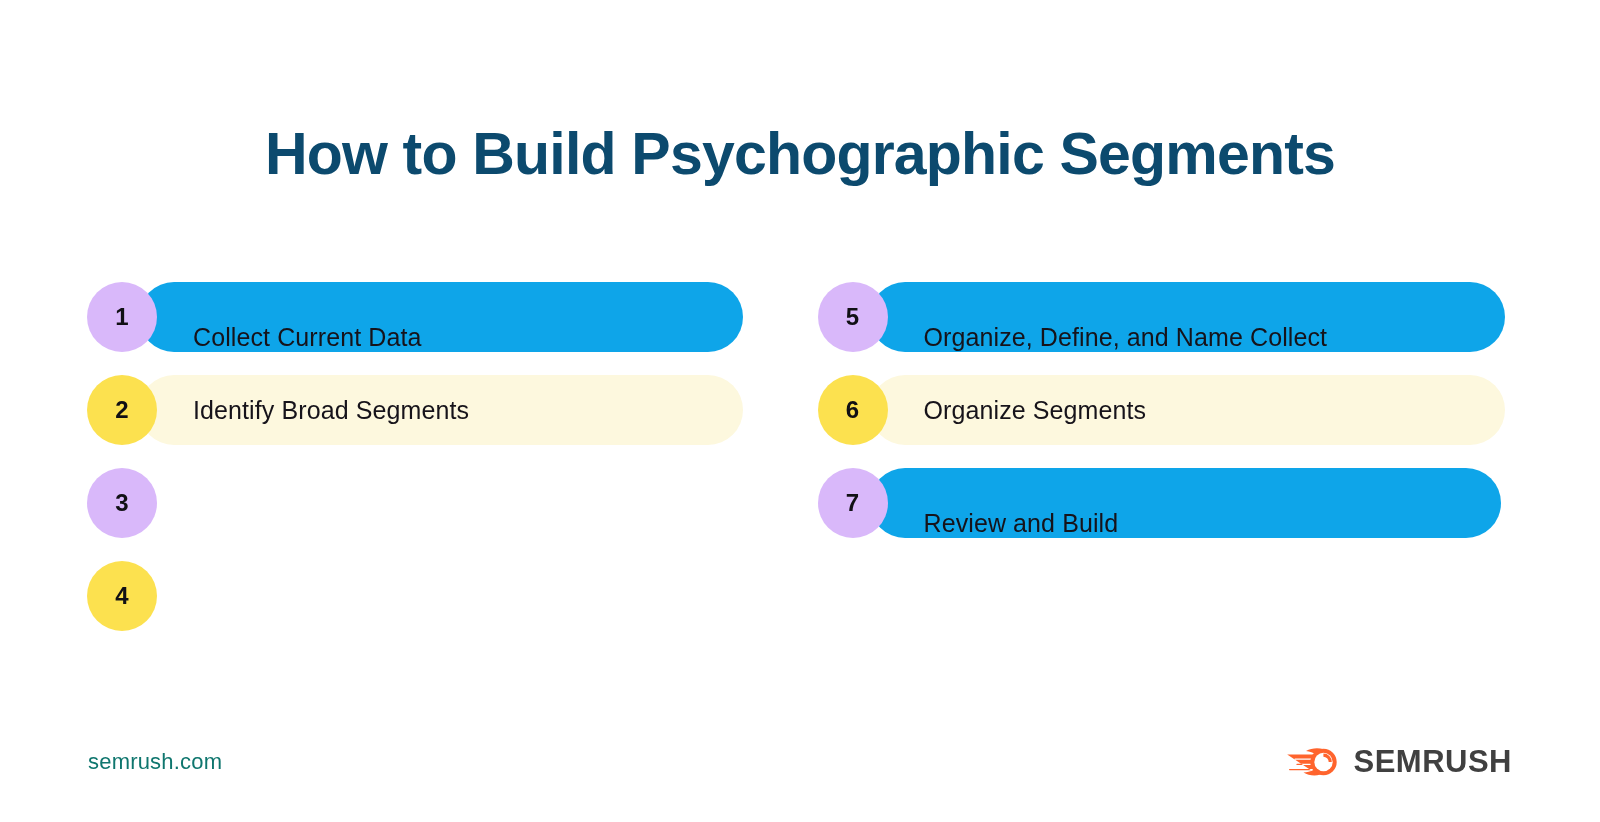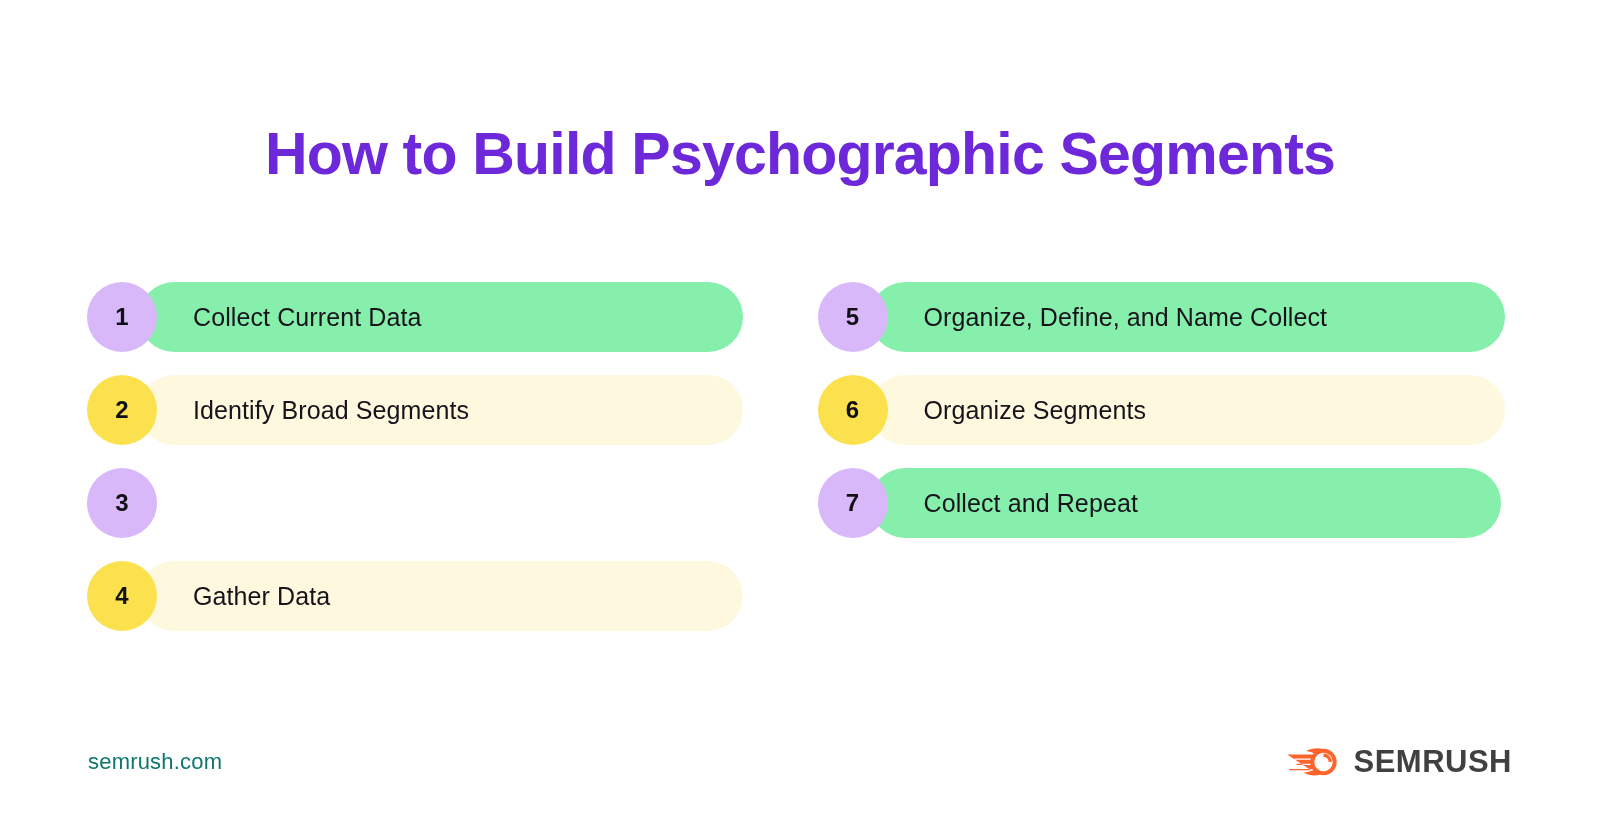--- a/index.html
+++ b/index.html
@@ -26,21 +26,21 @@
   .page-title {
     position: absolute;
     left: 0;
     right: 0;
     top: 78px;
     text-align: center;
     font-size: 59px;
     line-height: 72px;
     font-weight: 700;
     letter-spacing: -0.8px;
-    color: #6d28d9;
+    color: #0c4a6e;
     white-space: nowrap;
   }
 
   
   .steps {
     position: absolute;
     left: 87px;
     top: 282px;
     width: 1426px;
     display: flex;
@@ -85,21 +85,21 @@
     margin-left: -18px;
     flex: 1 1 auto;
     height: 70px;
     border-radius: 35px;
     display: flex;
     align-items: center;
     box-sizing: border-box;
     padding-left: 54px;
     padding-right: 28px;
   }
-  .step-pill.purple { background: #86efac; }
+  .step-pill.purple { background: #0ea5e9; align-items: flex-end; }
   .step-pill.yellow { background: #FDF8DE; align-items: center; }
 
   .step-label {
     font-size: 25px;
     line-height: 30px;
     font-weight: 400;
     color: #16131A;
     letter-spacing: 0.1px;
     white-space: nowrap;
   }
@@ -177,23 +177,20 @@
       <div class="step-row r3">
         <div class="step-badge purple">
           <span>3</span>
         </div>
       </div>
 
       <div class="step-row r4">
         <div class="step-badge yellow">
           <span>4</span>
         </div>
-        <div class="step-pill yellow">
-          <span class="step-label">Gather Data</span>
-        </div>
       </div>
 
     </div>
 
     <div class="column col-right">
 
       <div class="step-row r5">
         <div class="step-badge purple">
           <span>5</span>
         </div>
@@ -209,21 +206,21 @@
         <div class="step-pill yellow">
           <span class="step-label">Organize Segments</span>
         </div>
       </div>
 
       <div class="step-row r7">
         <div class="step-badge purple">
           <span>7</span>
         </div>
         <div class="step-pill purple">
-          <span class="step-label">Collect and Repeat</span>
+          <span class="step-label">Review and Build</span>
         </div>
       </div>
 
     </div>
 
   </div>
 
   <div class="footer-domain">semrush.com</div>
 
   <div class="brand-logo">

